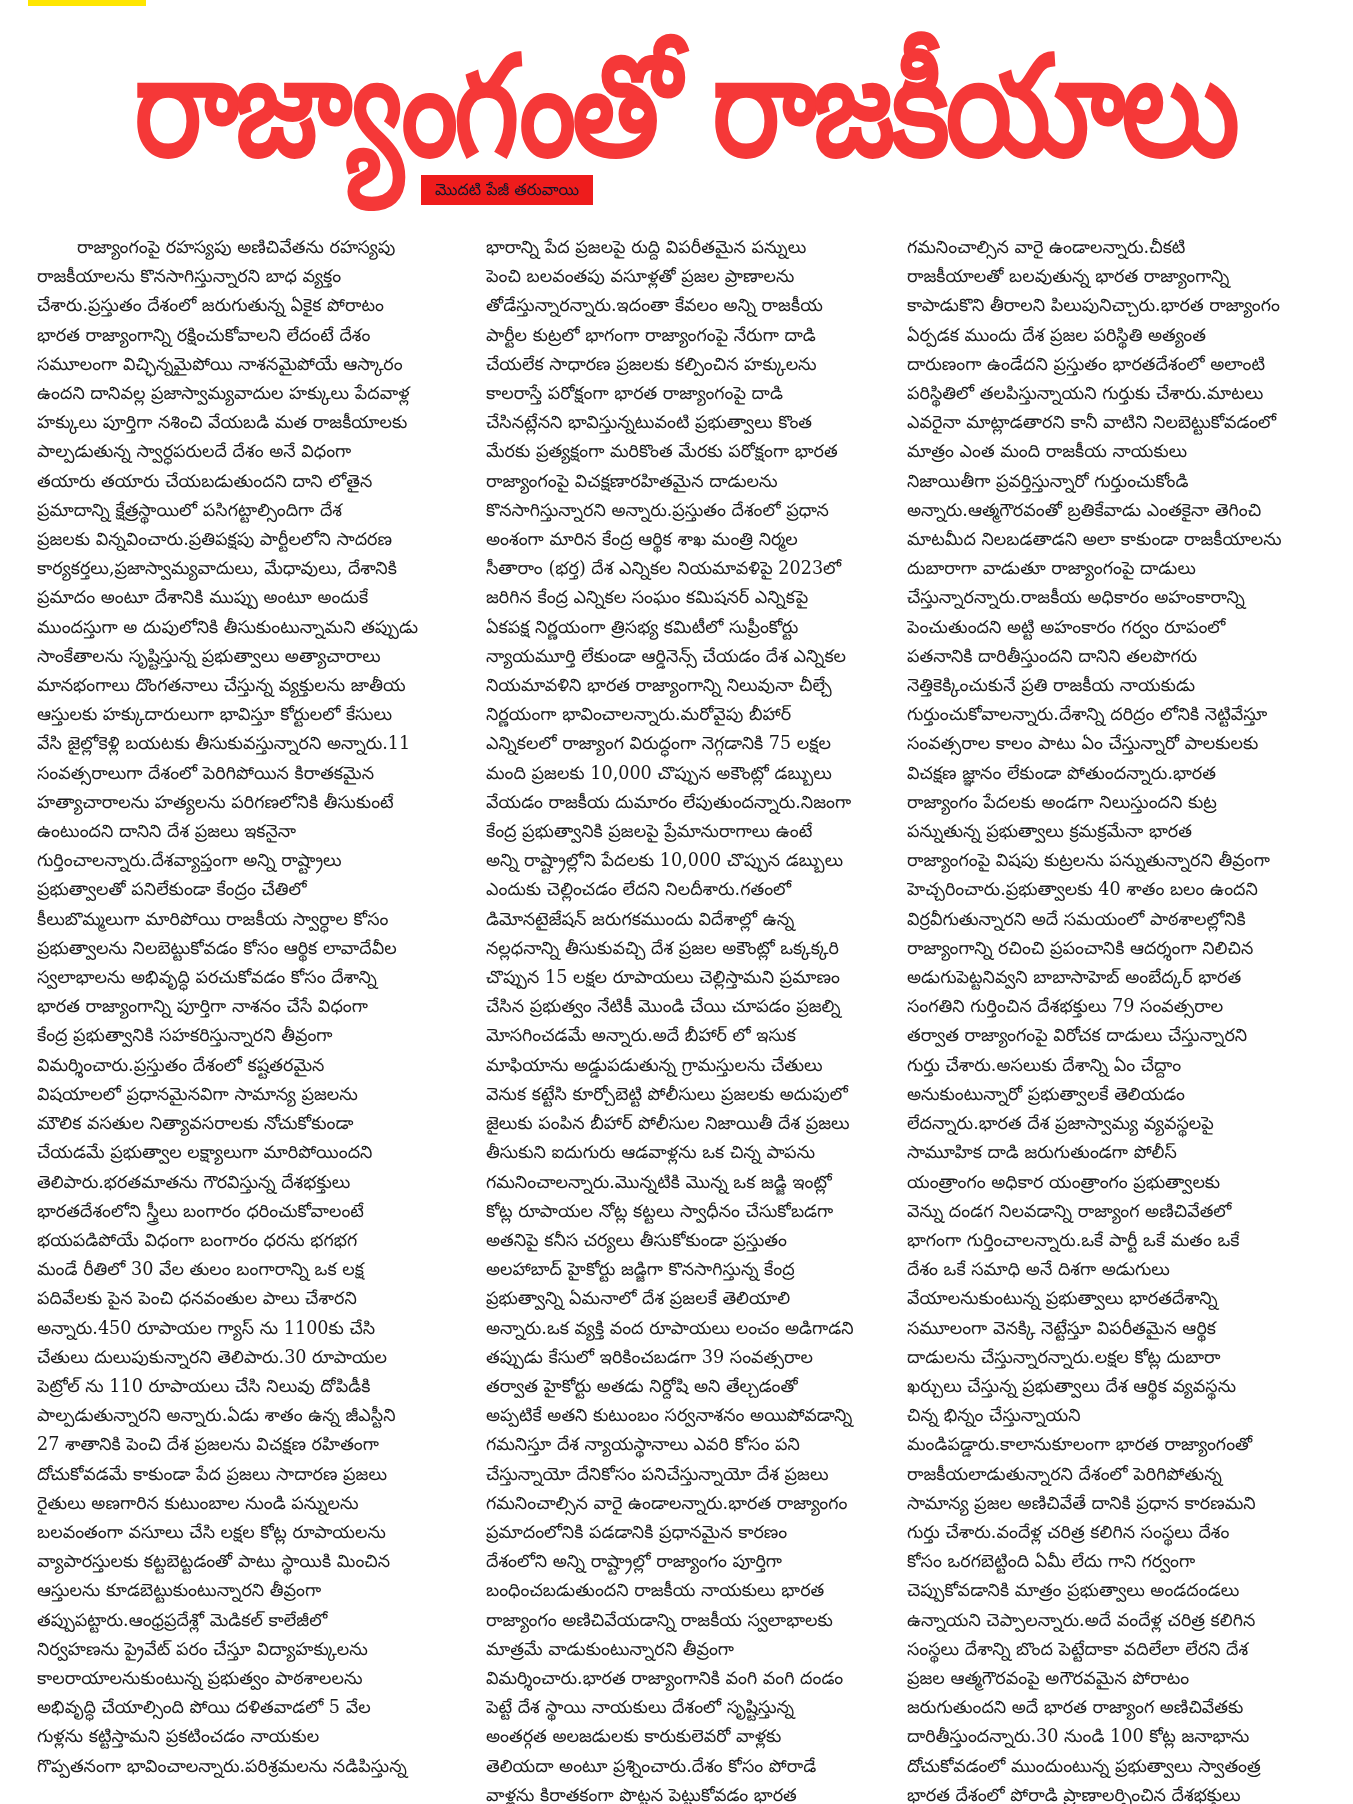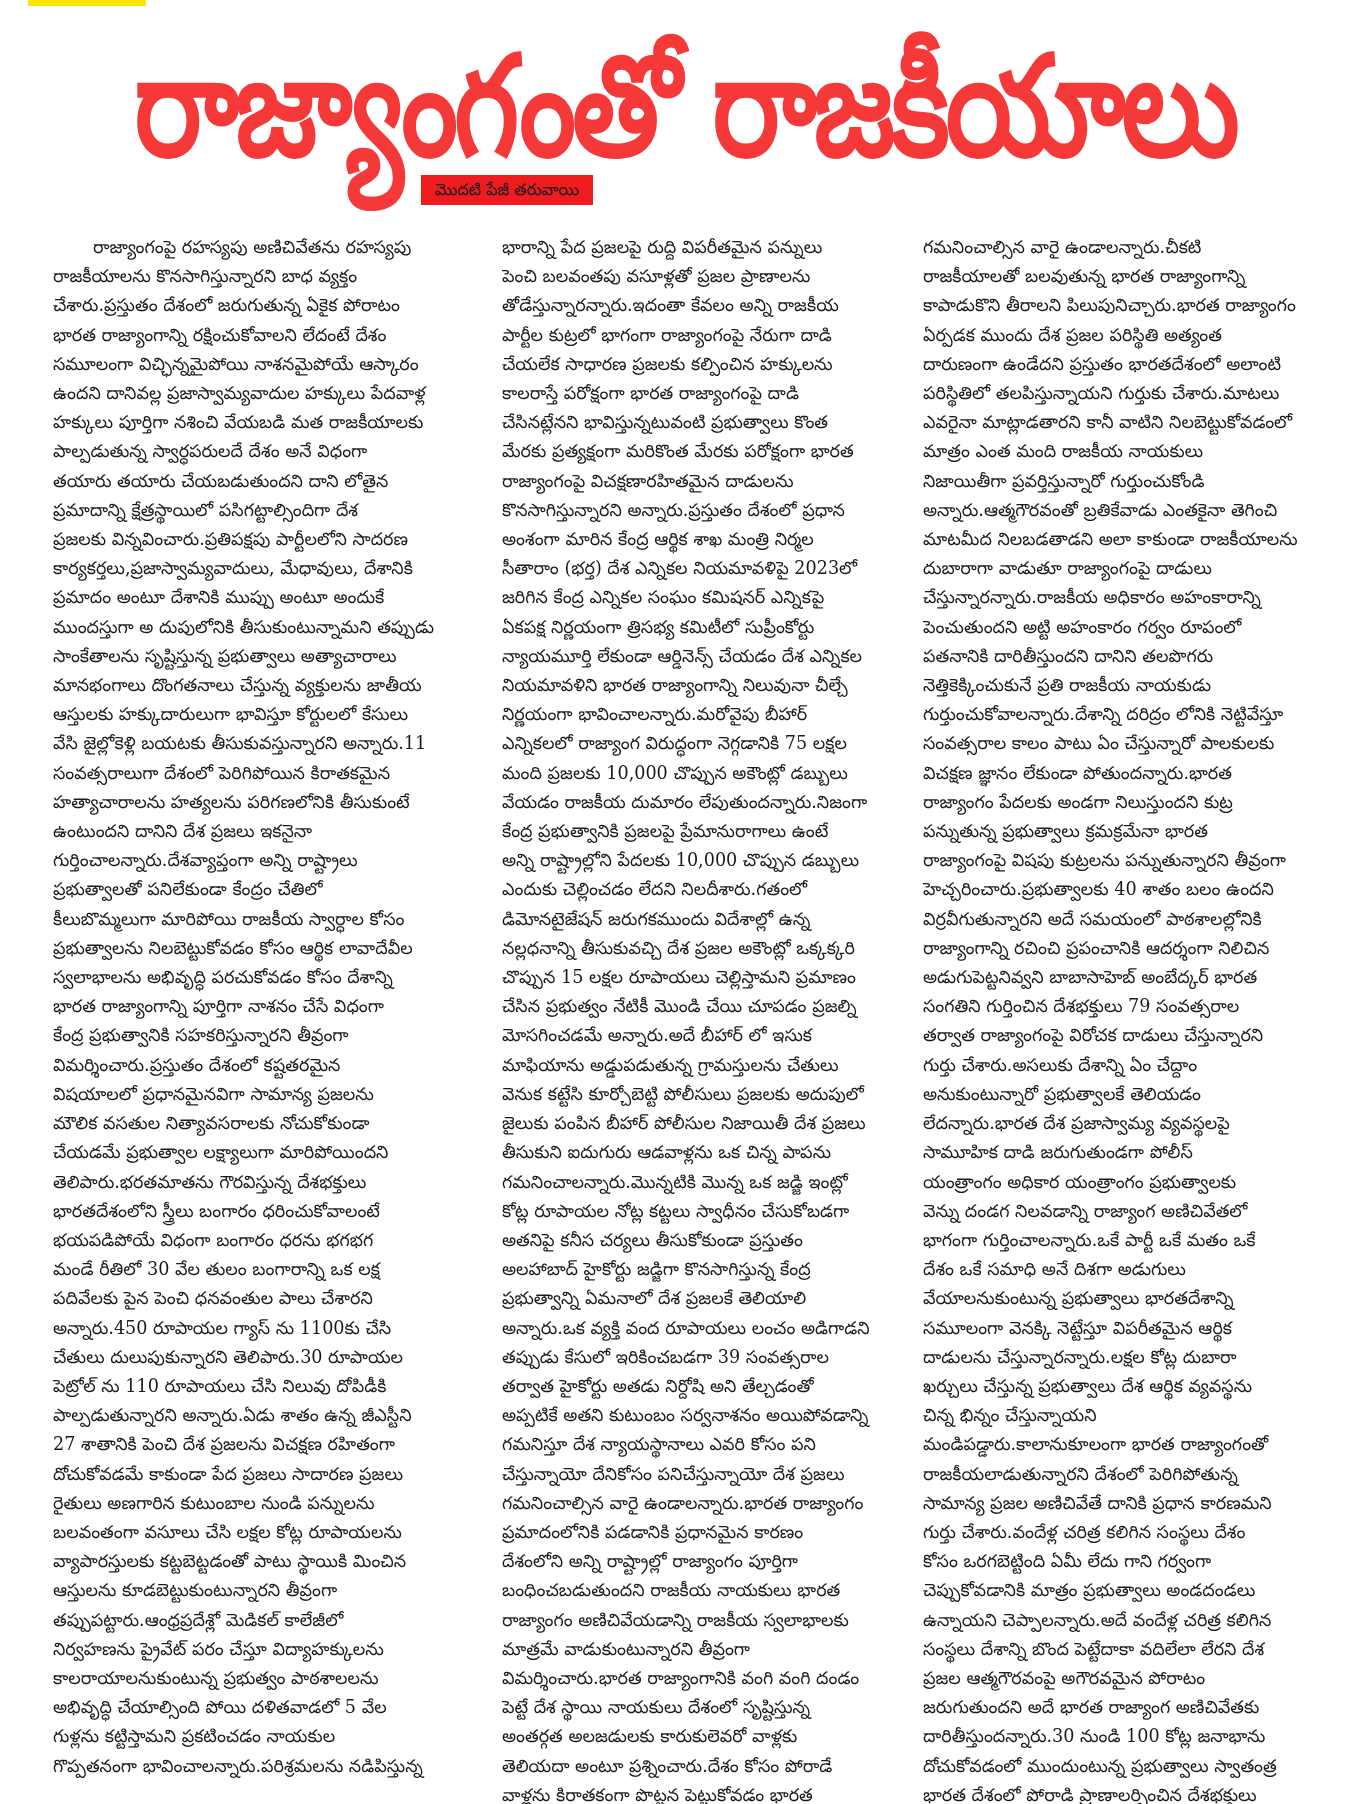--- a/index.html
+++ b/index.html
@@ -1,21 +1,21 @@
 <!DOCTYPE html>
 <html><head>
 <meta charset="utf-8">
 <style>
   html, body { margin: 0; padding: 0; background: #ffffff; }
   body { width: 1353px; height: 1804px; position: relative; overflow: hidden; font-family: "DejaVu Sans", sans-serif; color: #1a1a1a; }
   .corner-tab { position: absolute; left: 28px; top: 0; width: 118px; height: 6px; background: #ffe600; }
   .headline { position: absolute; left: 0; top: 8px; width: 1117px; height: 160px; }
   .headline-text { position: absolute; left: 40px; top: 4px; width: 1290px; text-align: center; font-family: "DejaVu Sans", sans-serif; font-weight: bold; font-size: 112px; line-height: 150px; color: #f53838; letter-spacing: -4px; white-space: nowrap; transform: scaleY(1.25); transform-origin: top center; }
   .continued-badge { position: absolute; left: 421px; top: 175px; height: 30px; padding: 0 14px; background: #ee1c1c; color: #0f172a; font-size: 16px; line-height: 30px; }
-  .columns { position: absolute; left: 16px; top: 233px; width: 1238px; height: 1560px; }
+  .columns { position: absolute; left: 0; top: 233px; width: 1238px; height: 1560px; }
   .column { position: absolute; top: 0; width: 416px; font-family: "DejaVu Serif", serif; font-size: 17.6px; line-height: 29.2px; text-align: left; }
   .col-1 { left: 37px; }
   .col-2 { left: 486px; }
   .col-3 { left: 907px; }
   .line { display: block; white-space: nowrap; overflow: hidden; }
   .line.indent { padding-left: 40px; }
 </style>
 </head>
 <body>
 

